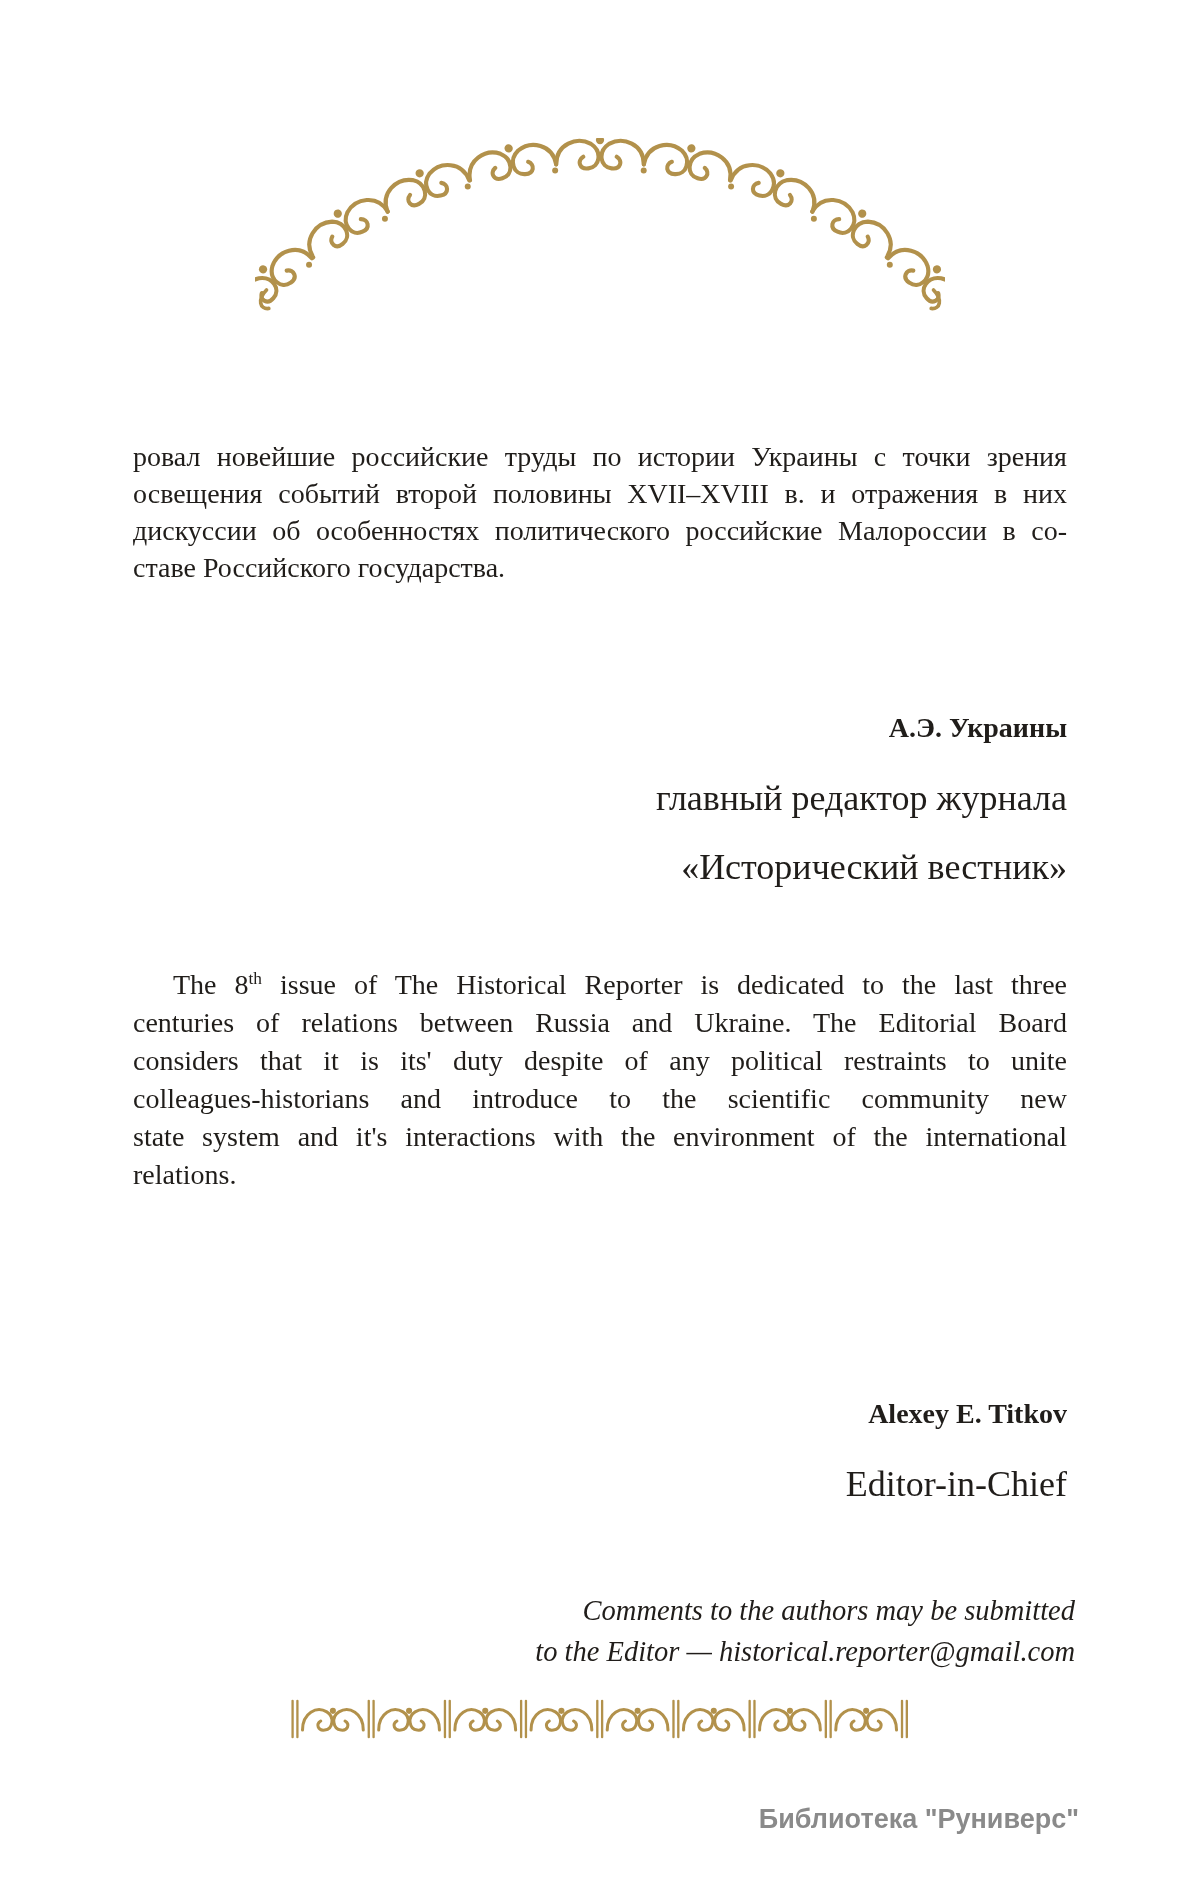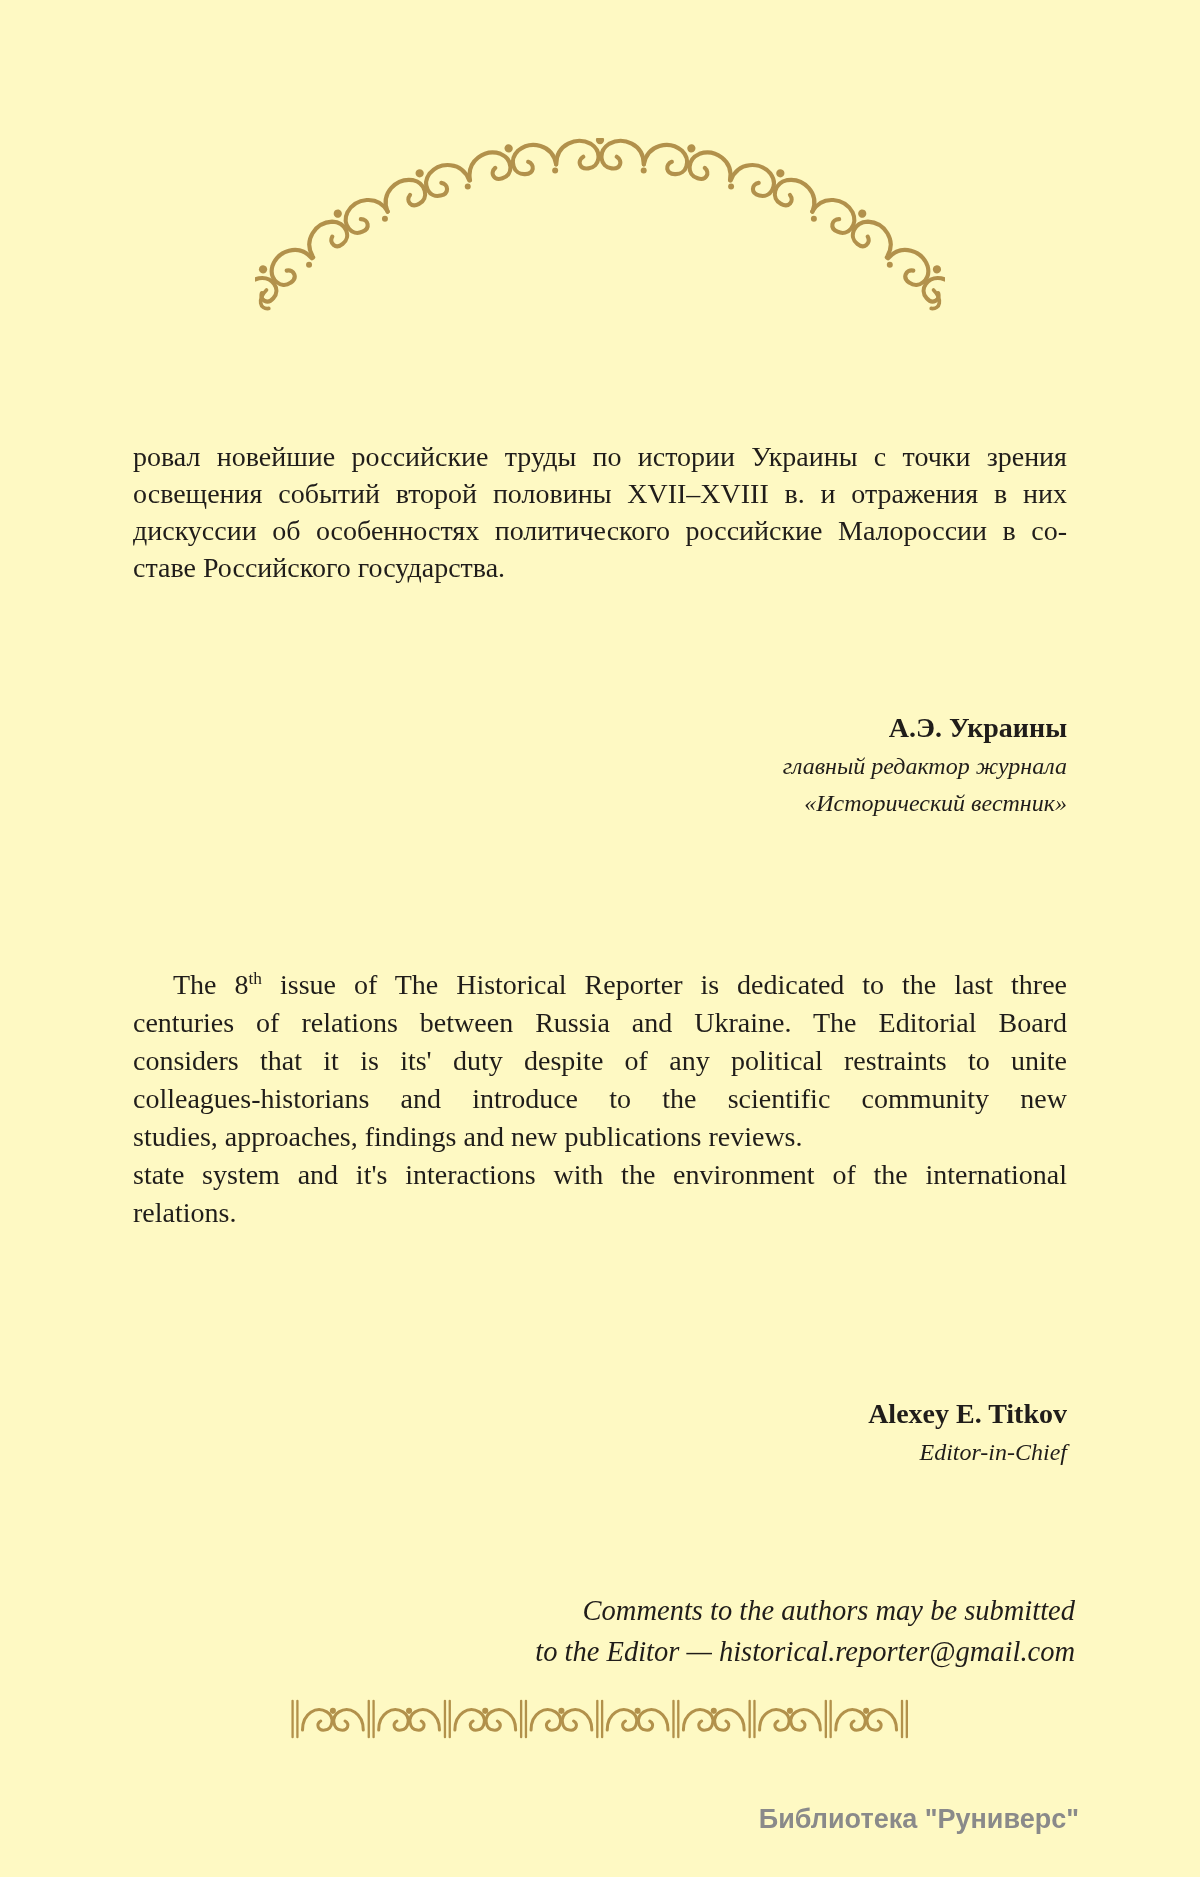--- a/index.html
+++ b/index.html
@@ -1,20 +1,20 @@
 <!DOCTYPE html>
 <html><head>
 <meta charset="utf-8">
 <style>
   html,body{margin:0;padding:0;background:#e8e8e8;}
   .page{
     position:relative;
     width:1200px;height:1877px;
     margin:0 auto;
-    background:#fef9c3;
+    background:#ffffff;
     font-family:"Liberation Serif", serif;
     color:#201d1a;
     overflow:hidden;
   }
   .orn{position:absolute;}
   .orn-top{left:255px;top:138px;width:690px;height:173px;}
   .orn-bottom{left:290px;top:1692px;width:620px;height:54px;}
 
   .textline{
     height:37px;line-height:37px;font-size:28px;
@@ -28,21 +28,21 @@
   .indent{text-indent:40px;}
 
   .ru-para{position:absolute;left:133px;top:438px;width:934px;}
   .en-para{position:absolute;left:133px;top:966px;width:934px;}
   .en-para .textline{height:38px;line-height:38px;}
 
   .sig{position:absolute;right:133px;text-align:right;}
   .sig-ru{top:708px;}
   .sig-en{top:1394px;}
   .sig .name{font-weight:bold;font-size:28px;line-height:40px;}
-  .sig .role{font-style:italic;font-size:24px;line-height:37px;}
+  .sig .role{font-size:36px;line-height:37px;margin-top:32px;}
 
   .sup{font-size:0.62em;vertical-align:super;line-height:0;}
 
   .comments{
     position:absolute;left:455px;top:1590px;width:620px;
     text-align:right;font-style:italic;font-size:28.5px;line-height:41px;
   }
 
   .watermark{
     position:absolute;right:121px;top:1804px;
@@ -97,21 +97,20 @@
     <div class="name">А.Э. Украины</div>
     <div class="role">главный редактор журнала</div>
     <div class="role">«Исторический вестник»</div>
   </div>
 
   <div class="en-para">
     <div class="textline just indent"><span>The 8</span><span class="sup">th</span><span> issue of The Historical Reporter is dedicated to the last three</span></div>
     <div class="textline just">centuries of relations between Russia and Ukraine. The Editorial Board</div>
     <div class="textline just">considers that it is its' duty despite of any political restraints to unite</div>
     <div class="textline just">colleagues-historians and introduce to the scientific community new</div>
-    <div class="textline">studies, approaches, findings and new publications reviews.</div>
     <div class="textline just">state system and it's interactions with the environment of the international</div>
     <div class="textline">relations.</div>
   </div>
 
   <div class="sig sig-en">
     <div class="name">Alexey E. Titkov</div>
     <div class="role">Editor-in-Chief</div>
   </div>
 
   <div class="comments">

